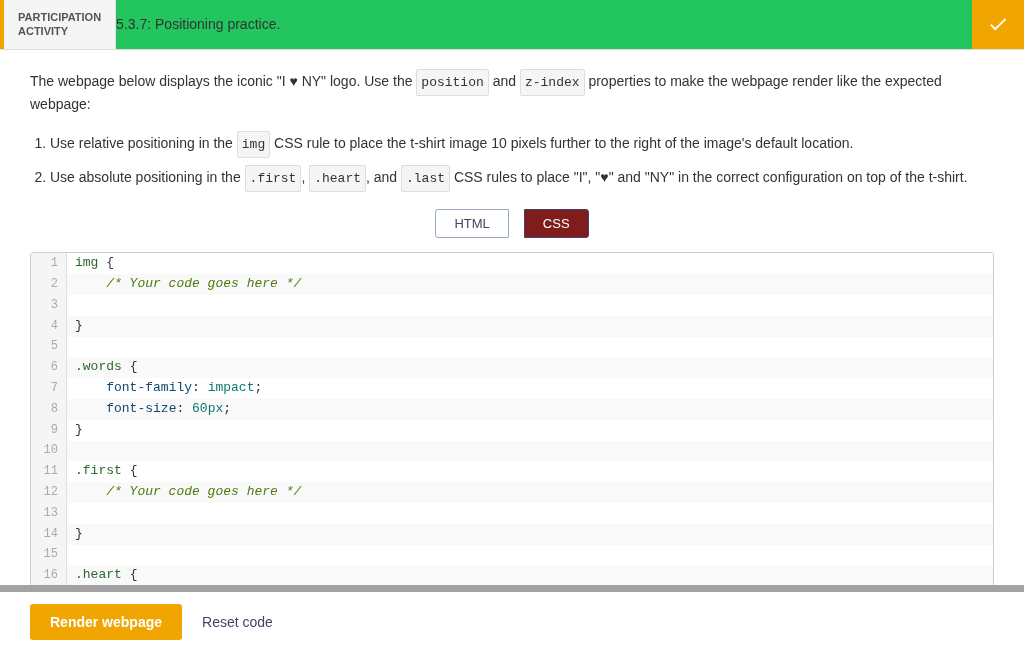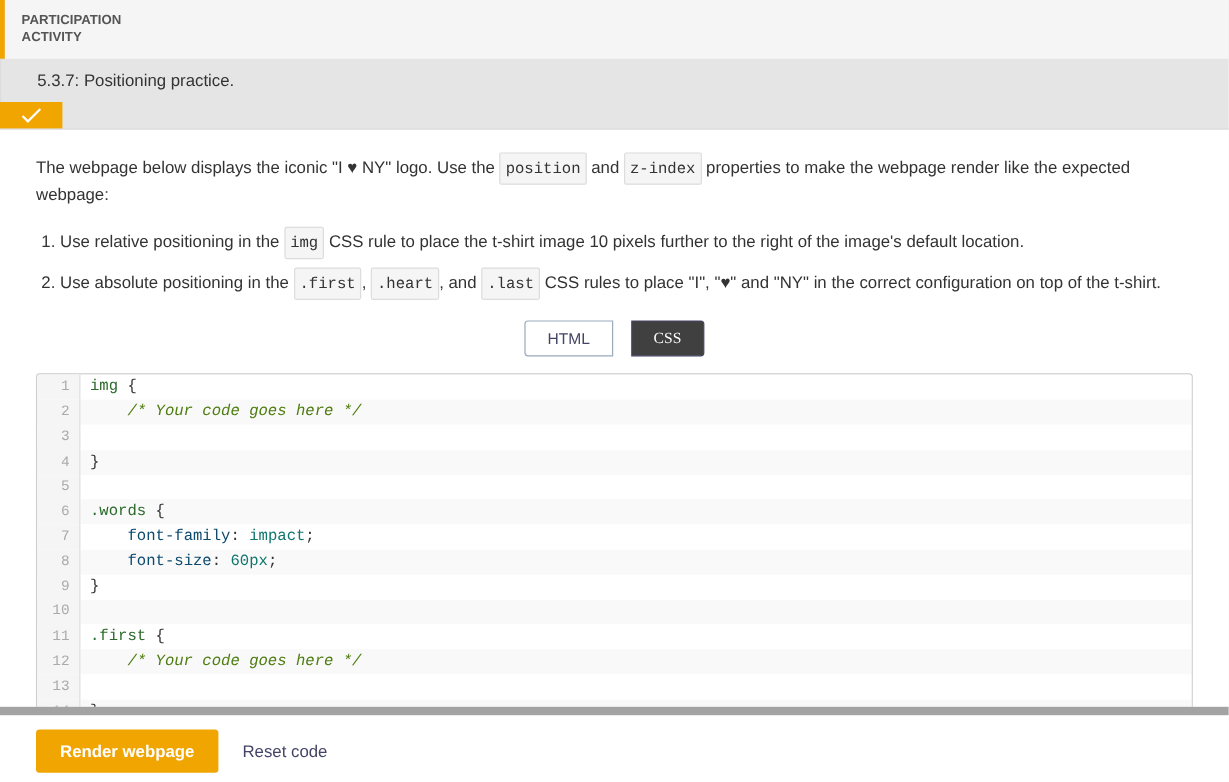--- a/index.html
+++ b/index.html
@@ -13,37 +13,36 @@
       max-width: 1024px;
       margin: 0 auto;
       background: #fff;
       min-height: 652px;
       position: relative;
     }
     .header-bar {
       display: flex;
       align-items: stretch;
       border-bottom: 1px solid #ddd;
-      background: #e5e5e5;
-      flex-direction: column;
+      background: #22c55e;
     }
     .participation-label {
       background: #f5f5f5;
       border-left: 4px solid #f0a500;
       padding: 10px 14px;
       font-size: 11px;
       font-weight: bold;
       color: #555;
       text-transform: uppercase;
       line-height: 1.3;
       min-width: 110px;
     }
     .header-title {
       flex: 1;
-      padding: 10px 30px;
+      padding: 10px 0;
       font-size: 14px;
       color: #333;
       display: flex;
       align-items: center;
       border-left: 1px solid #ddd;
     }
     .check-btn {
       background: #f0a500;
       width: 52px;
       display: flex;
@@ -90,24 +89,23 @@
     }
     .tab-btn {
       padding: 6px 18px;
       font-size: 13px;
       cursor: pointer;
       border: 1px solid #9ab;
       background: #fff;
       color: #446;
     }
     .tab-btn.active {
-      background: #404040;
+      background: #7f1d1d;
       color: #fff;
       border-color: #446;
-      font-family: Liberation Serif, serif;
     }
     .tab-btn:first-child {
       border-radius: 3px 0 0 3px;
     }
     .tab-btn:last-child {
       border-radius: 0 3px 3px 0;
     }
     .code-editor {
       border: 1px solid #ccc;
       border-radius: 3px;

